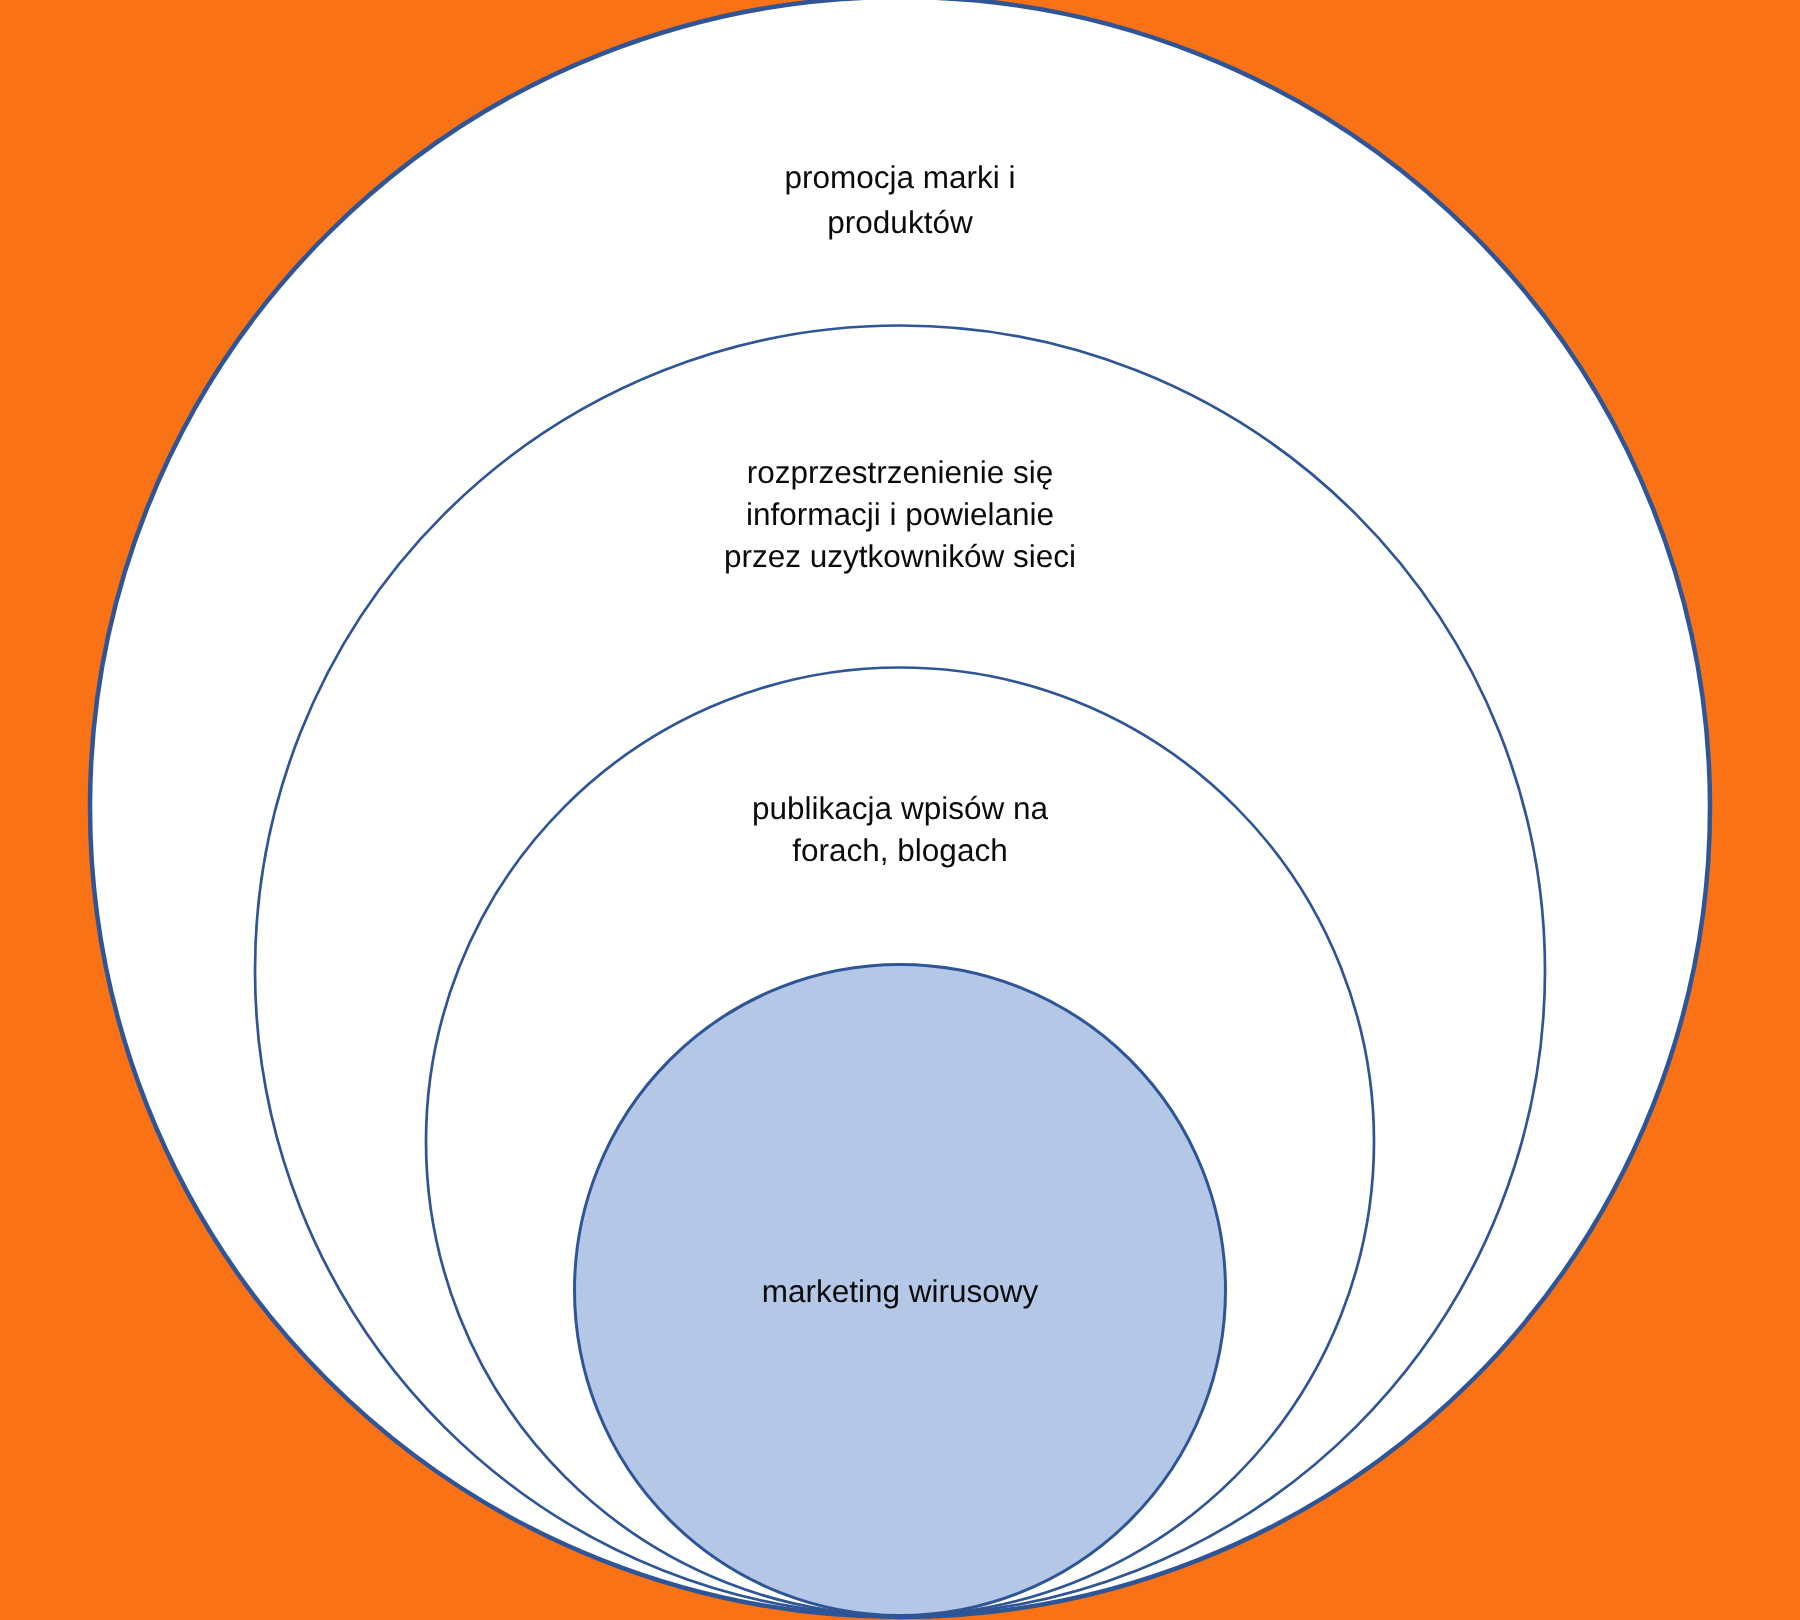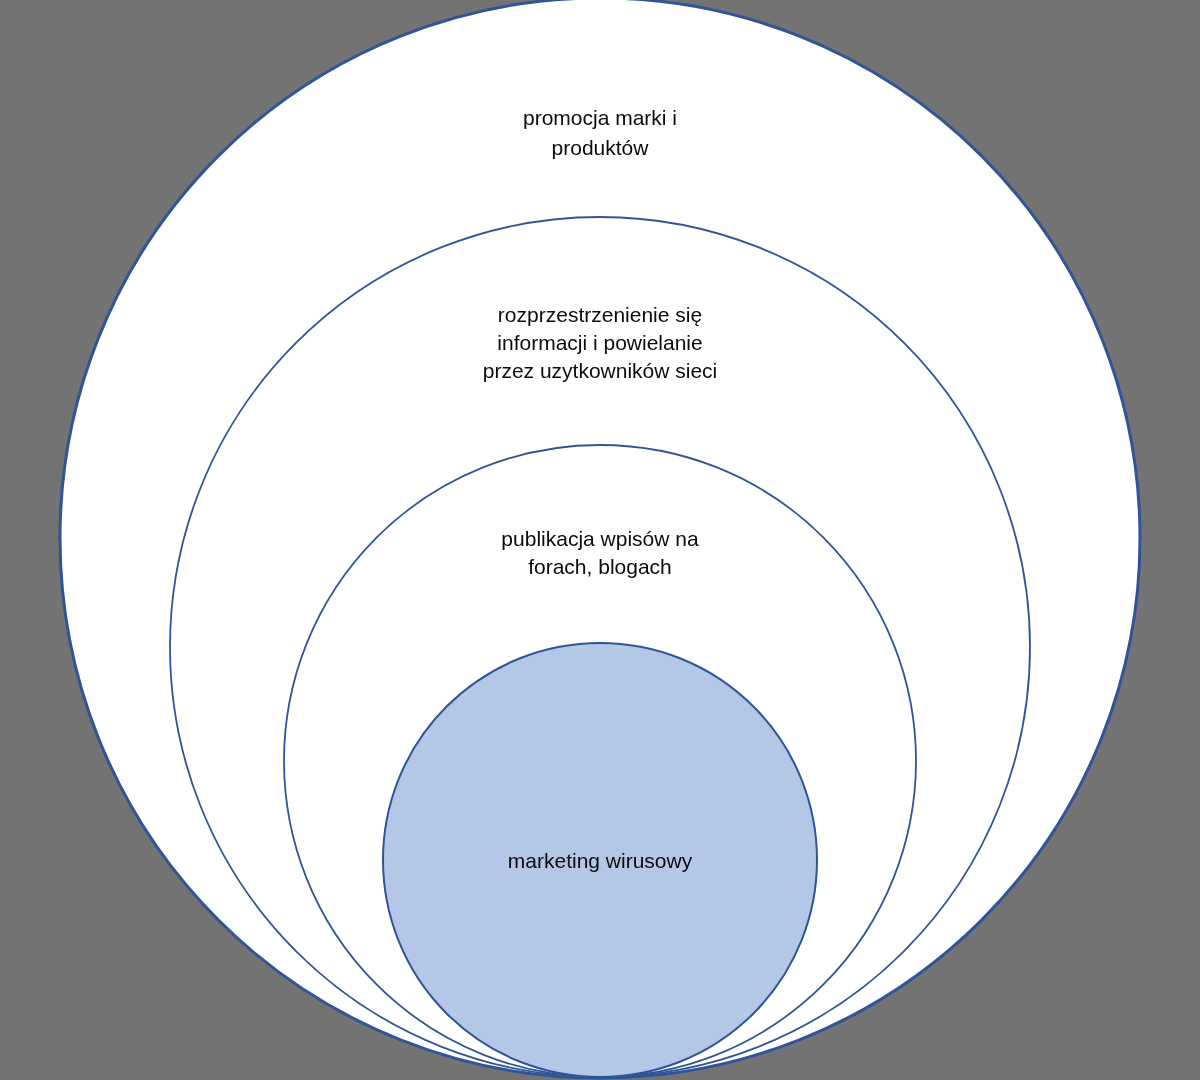--- a/index.html
+++ b/index.html
@@ -7,21 +7,21 @@
     padding: 0;
     background: #000000;
     width: 1200px;
     height: 1080px;
     overflow: hidden;
   }
   .canvas {
     position: relative;
     width: 1200px;
     height: 1080px;
-    background: #737373;
+    background: #f97316;
   }
   svg {
     display: block;
   }
   .circle-label {
     font-family: "Liberation Sans", "DejaVu Sans", sans-serif;
     font-size: 21px;
     fill: #0b0b0b;
     text-anchor: middle;
   }

